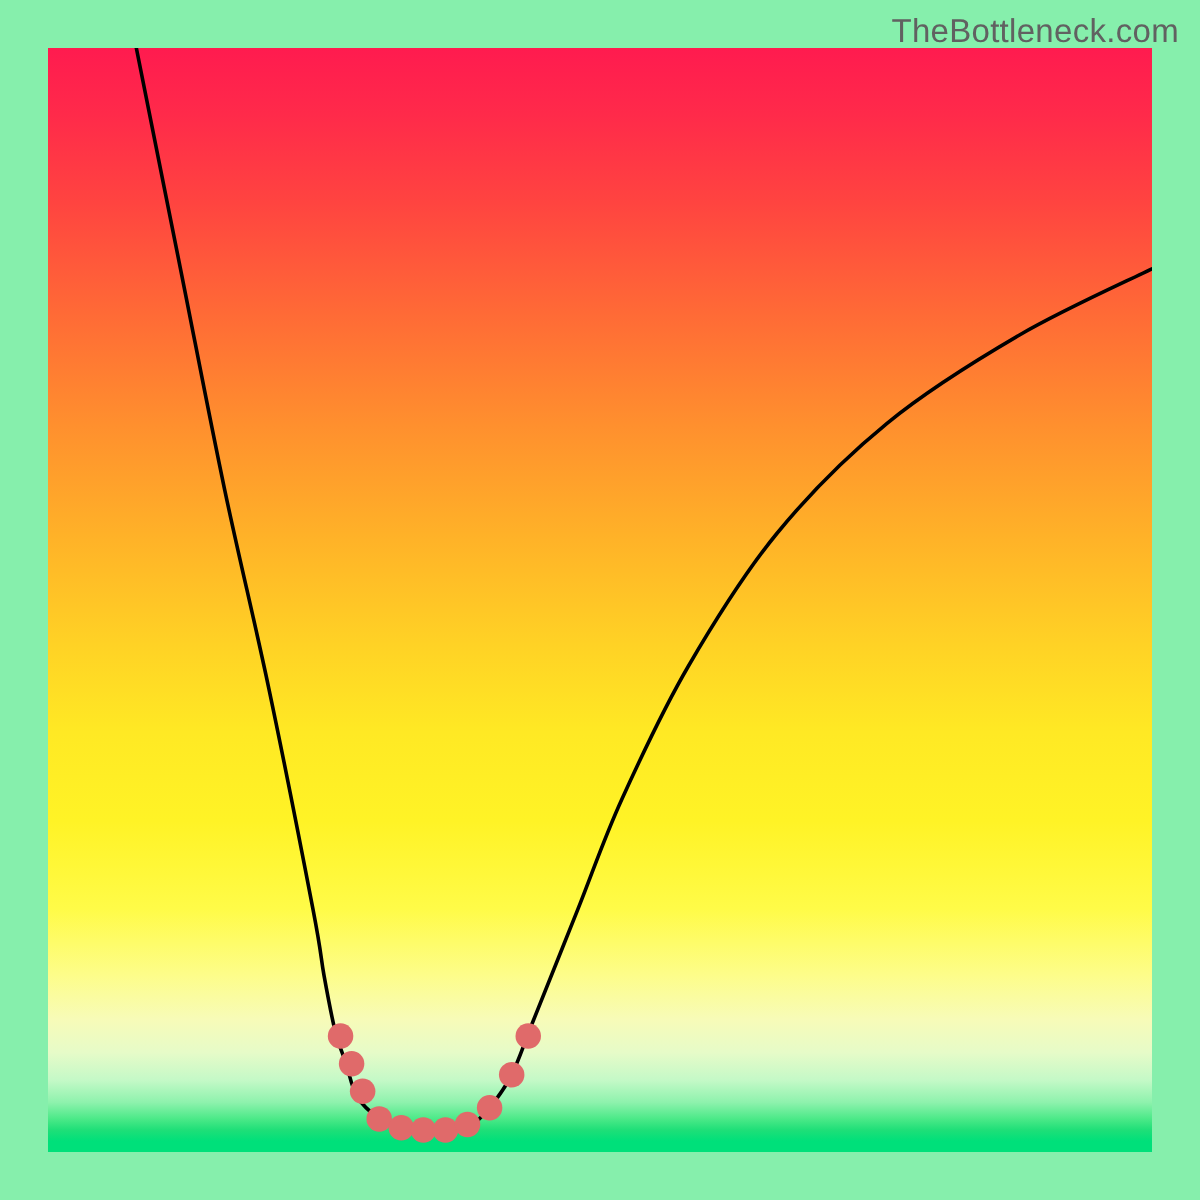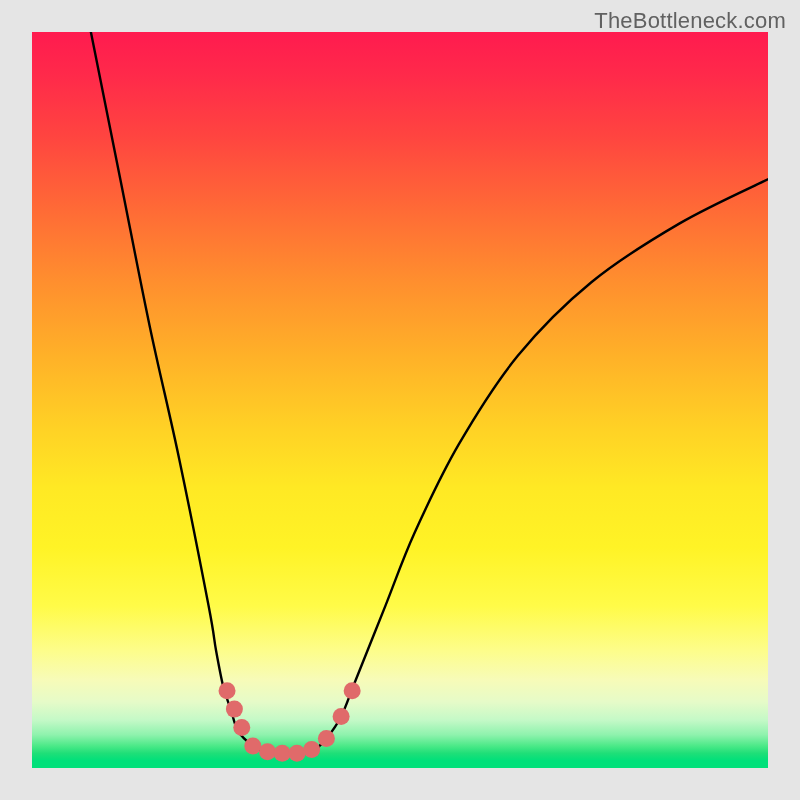--- a/index.html
+++ b/index.html
@@ -10,21 +10,21 @@
     background: #000;
     overflow: hidden;
     font-family: Arial, Helvetica, sans-serif;
   }
   .frame {
     position: absolute;
     left: 0;
     top: 0;
     width: 800px;
     height: 800px;
-    background: #e5e5e5;
+    background: #86efac;
   }
   .plot-area {
     position: absolute;
     left: 32px;
     top: 32px;
     width: 736px;
     height: 736px;
     overflow: hidden;
   }
   .gradient {

